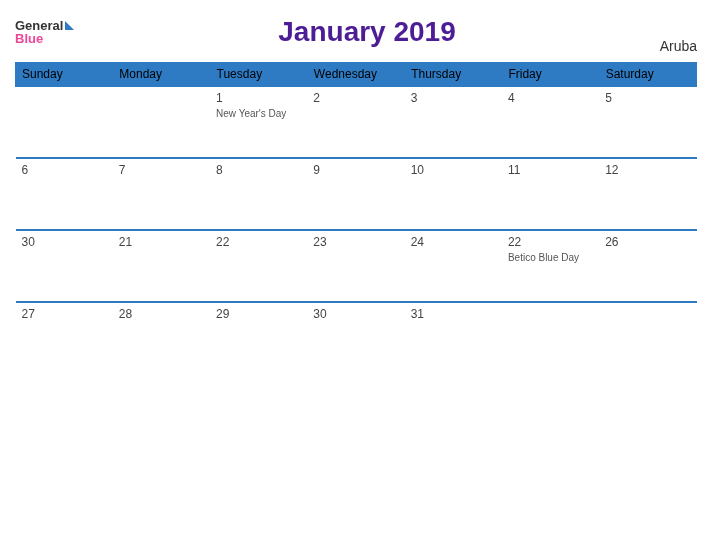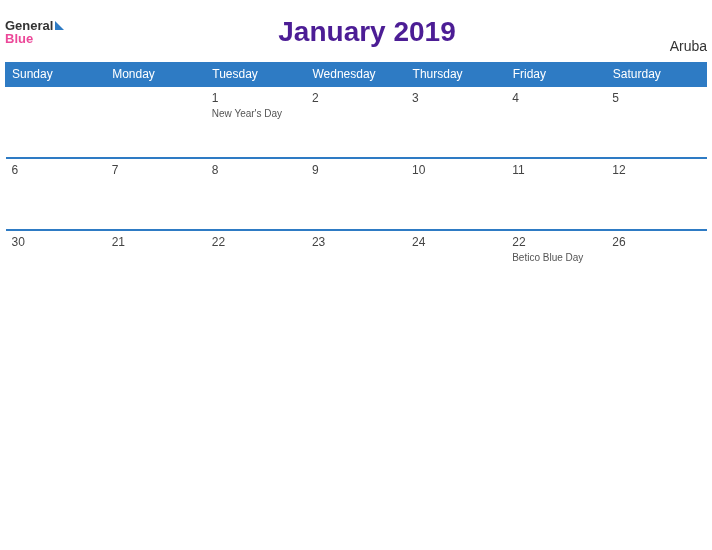--- a/index.html
+++ b/index.html
@@ -6,21 +6,21 @@
     body {
       width: 712px;
       height: 550px;
       background: #fff;
       font-family: Arial, sans-serif;
       overflow: hidden;
     }
     .page {
       width: 712px;
       height: 550px;
-      padding: 10px 5px;
+      padding: 10px 15px;
     }
     .header {
       display: flex;
       align-items: center;
       justify-content: space-between;
       margin-bottom: 8px;
     }
     .logo {
       display: flex;
       flex-direction: column;
@@ -65,21 +65,21 @@
       margin-top: 28px;
     }
     .calendar {
       width: 100%;
       border-collapse: collapse;
     }
     .calendar thead tr {
       background-color: #2e7bc4;
     }
     .calendar thead th {
-      color: #ffffff;
+      color: #000000;
       font-size: 12px;
       font-weight: normal;
       padding: 4px 6px;
       text-align: left;
       border: 1px solid #2e7bc4;
       width: calc(100% / 7);
       margin-left: 27px;
     }
     .calendar tbody tr {
       height: 72px;
@@ -198,15 +198,34 @@
             <span class="day-num">24</span>
           </td>
           <td>
             <span class="day-num">22</span>
             <span class="holiday">Betico Blue Day</span>
           </td>
           <td>
             <span class="day-num">26</span>
           </td>
         </tr>
+        <tr>
+          <td>
+            <span class="day-num">27</span>
+          </td>
+          <td>
+            <span class="day-num">28</span>
+          </td>
+          <td>
+            <span class="day-num">29</span>
+          </td>
+          <td>
+            <span class="day-num">30</span>
+          </td>
+          <td>
+            <span class="day-num">31</span>
+          </td>
+          <td></td>
+          <td></td>
+        </tr>
       </tbody>
   </table>
 </div>
 
 </body></html>

